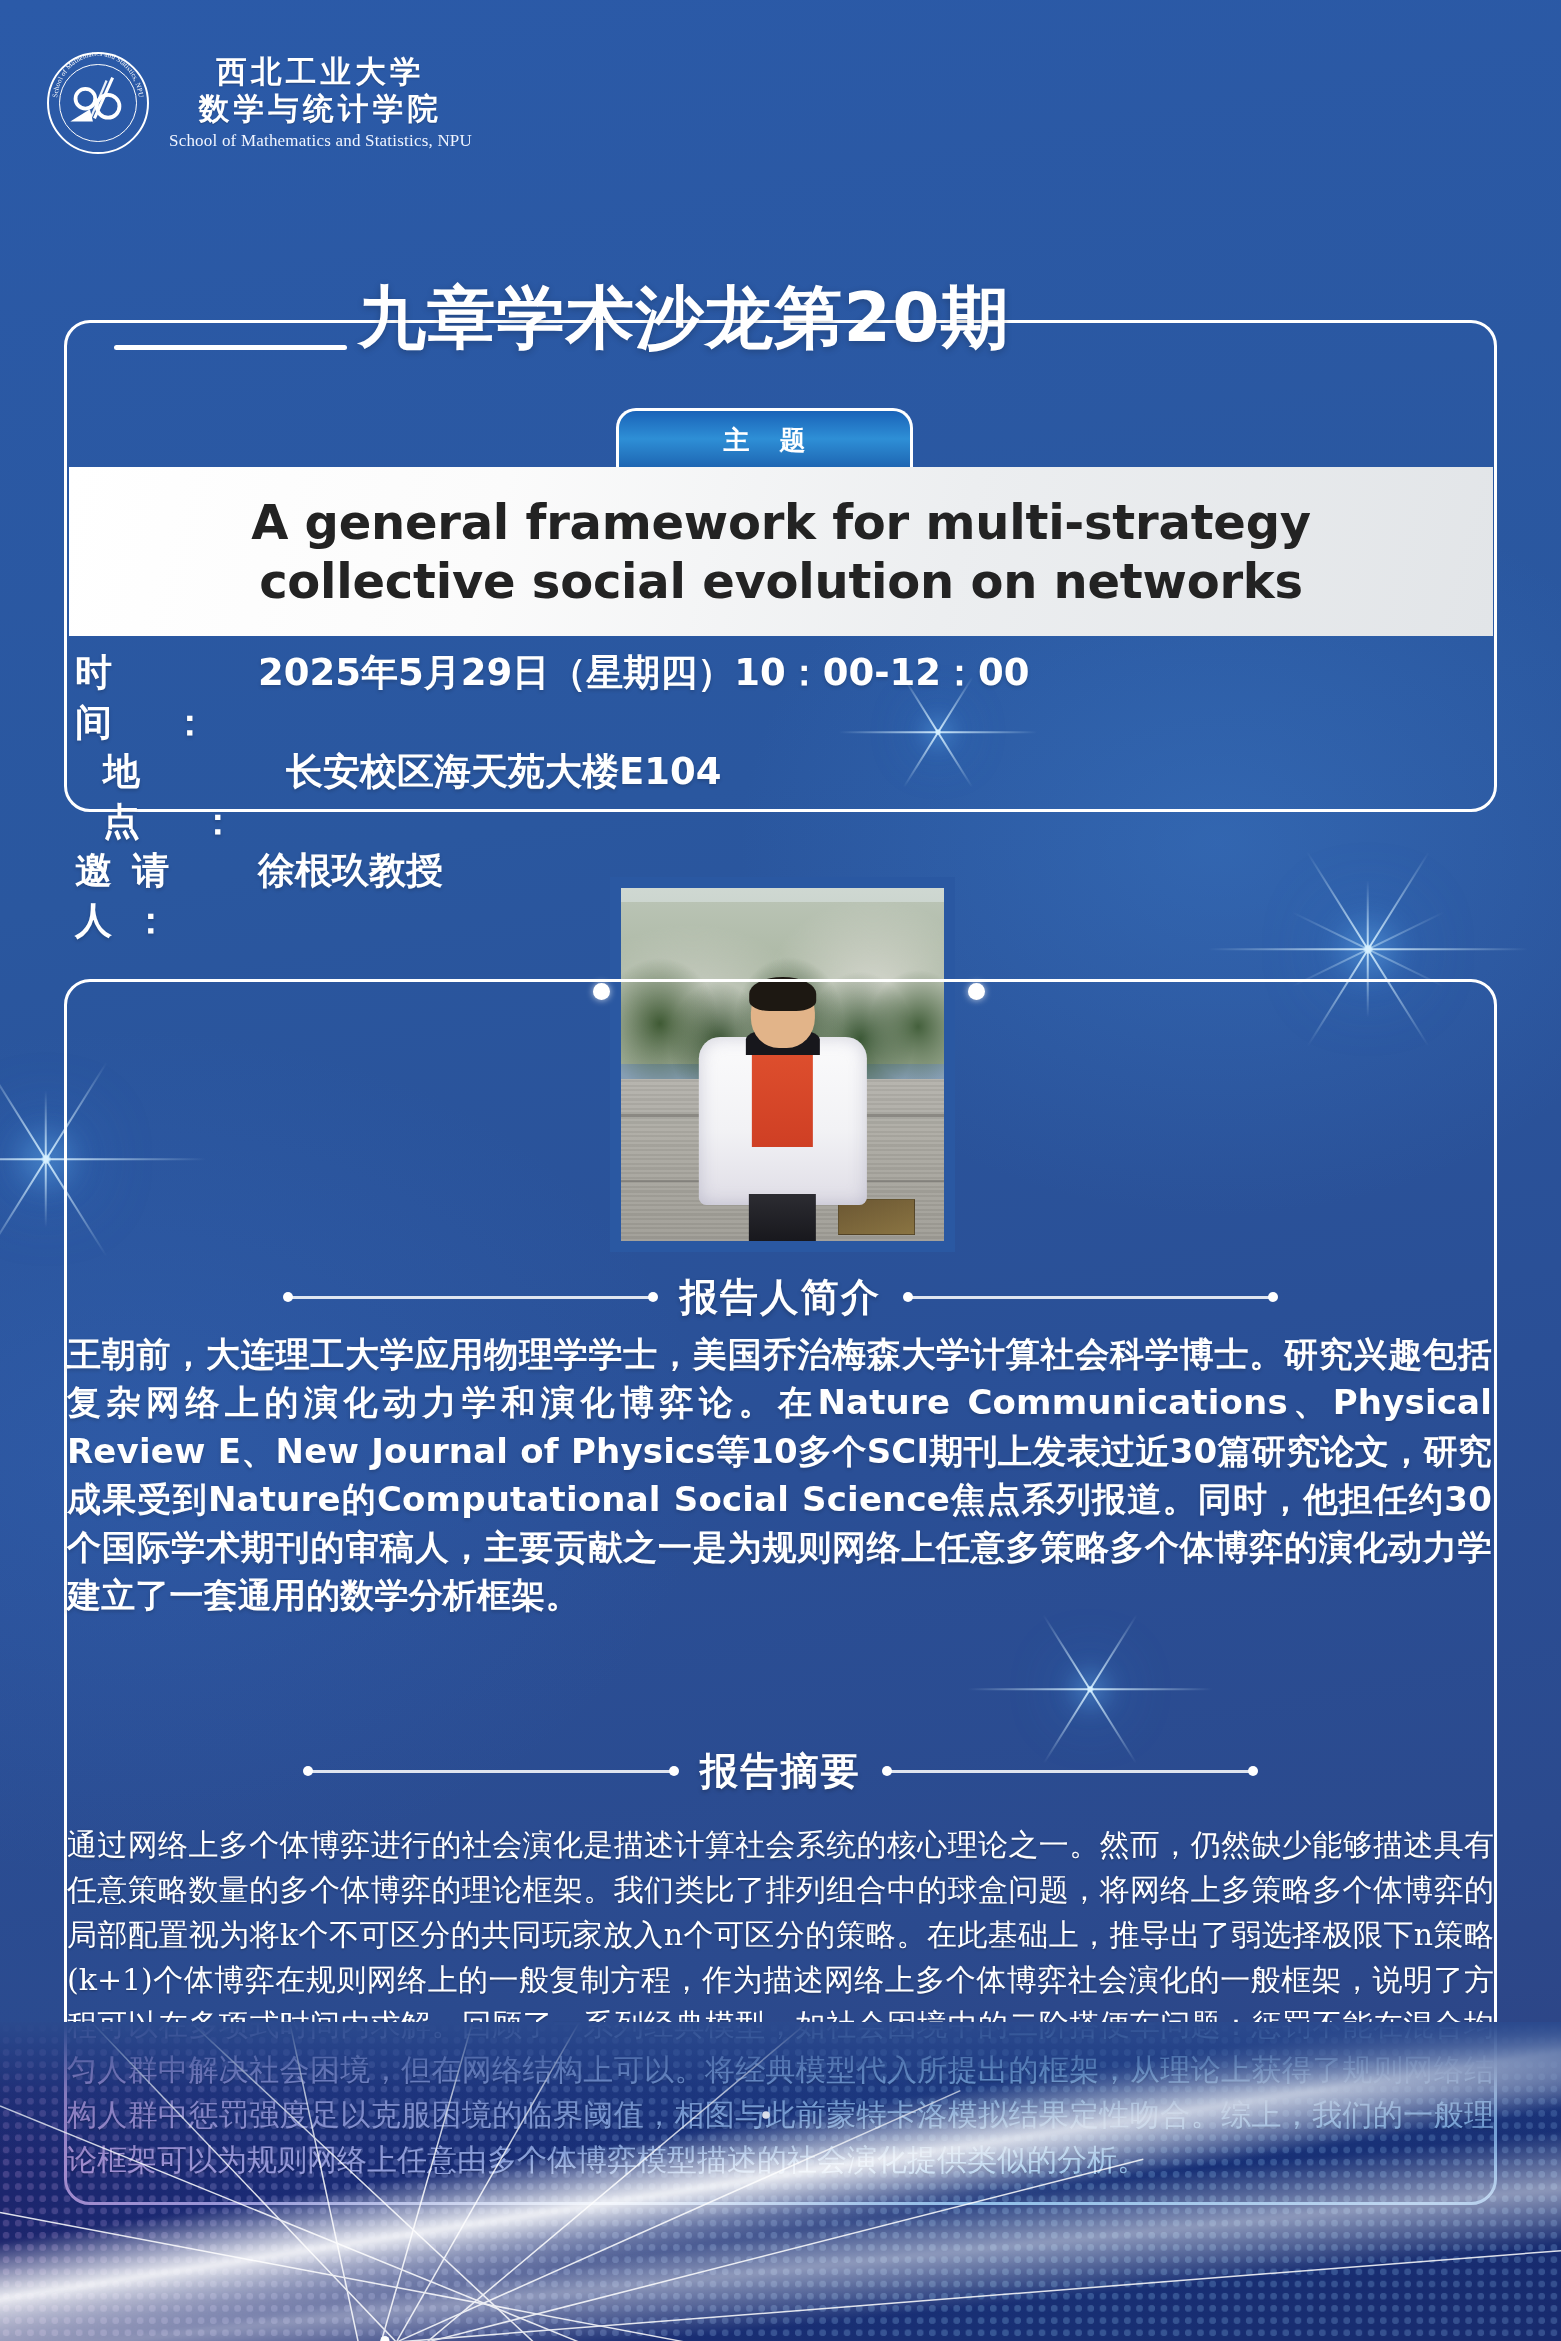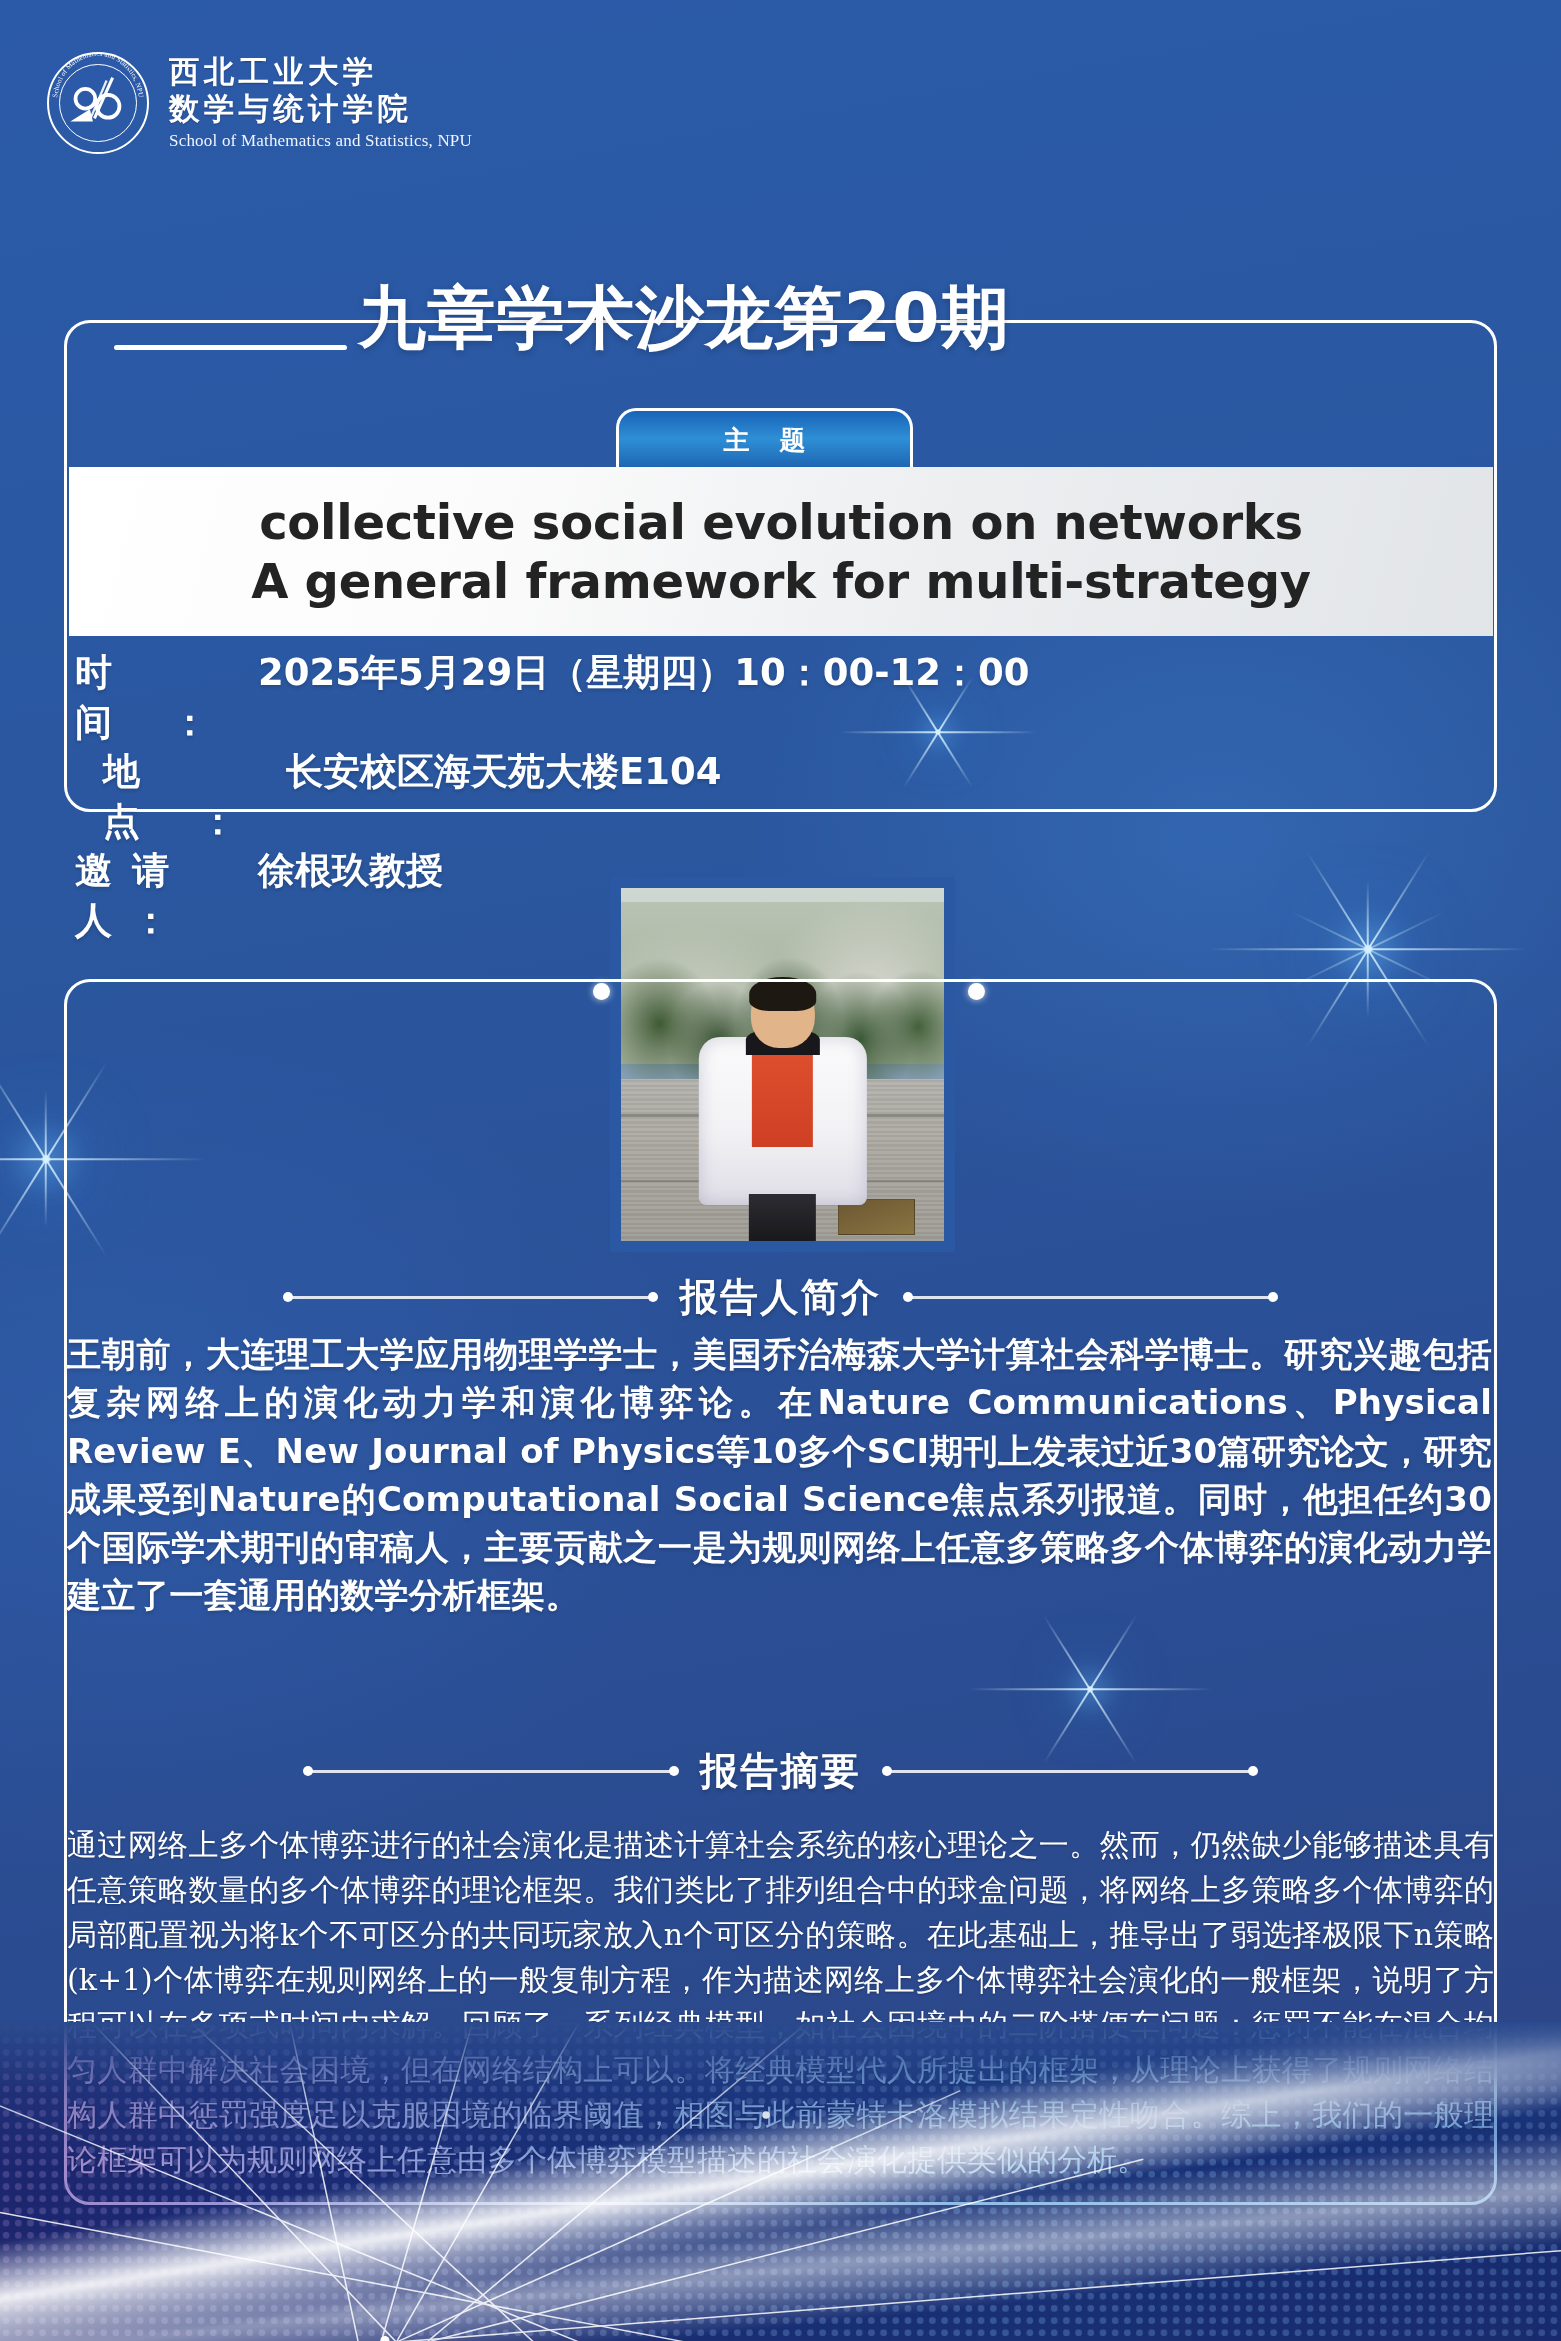--- a/index.html
+++ b/index.html
@@ -47,20 +47,21 @@
   }
   .logo-mark .ring-txt{
     position:absolute;left:50%;top:50%;transform:translate(-50%,-50%);
     width:102px;height:102px;
   }
   .logo-text{display:flex;flex-direction:column;justify-content:center;}
   .logo-cn1,.logo-cn2{
     color:#fff;font-family:"DejaVu Serif","Liberation Serif",serif;
     font-weight:700;letter-spacing:.14em;line-height:1.05;
     text-shadow:0 0.8px 1.5px rgba(0,0,0,.25);
+    text-align:center;
   }
   .logo-cn1{font-size:30.5px;}
   .logo-cn2{font-size:30.5px;margin-top:4.6px;}
   .logo-en{
     color:#f0f5ff;font-family:"Liberation Serif","DejaVu Serif",serif;
     font-size:17px;margin-top:6.9px;letter-spacing:.012em;
   }
 
   
   .top-frame{
@@ -302,22 +303,22 @@
 
   <div class="top-frame"></div>
   <div class="title-rule"></div>
   <div class="main-title">九章学术沙龙第20期</div>
 
   <div class="topic-tab">
     <span>主 题</span>
   </div>
 
   <div class="title-band">
+    <div>A general framework for multi-strategy</div>
     <div>collective social evolution on networks</div>
-    <div>A general framework for multi-strategy</div>
   </div>
 
   <div class="meta">
     <div class="meta-line">
       <span class="meta-key k-time">时间：</span>
       <span class="meta-val">2025年5月29日（星期四）10：00-12：00</span>
     </div>
     <div class="meta-line">
       <span class="meta-key k-place">地点：</span>
       <span class="meta-val">长安校区海天苑大楼E104</span>

